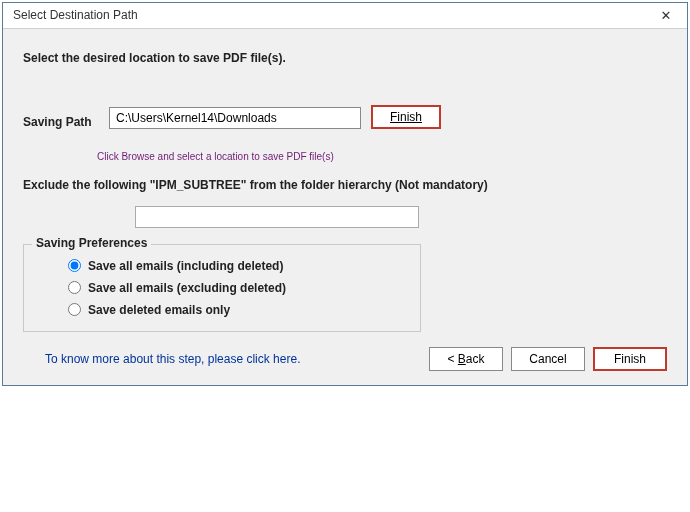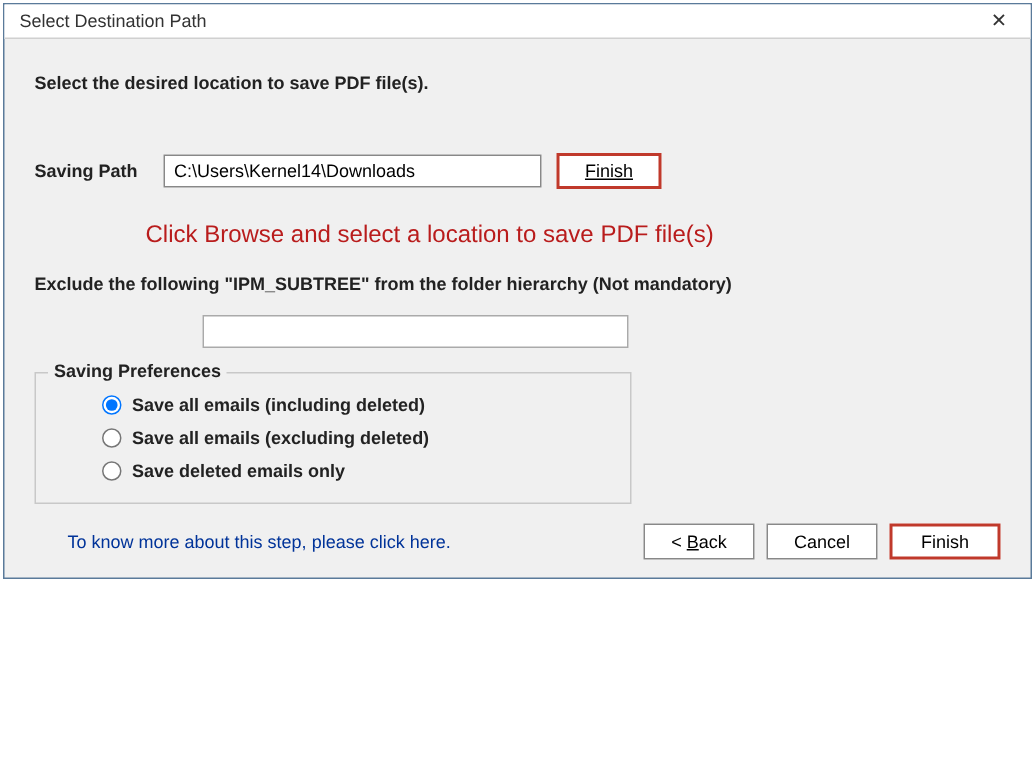--- a/index.html
+++ b/index.html
@@ -49,21 +49,21 @@
       position: relative;
     }
     .instruct {
       font-size: 12px;
       font-weight: bold;
       color: #222;
       margin-bottom: 40px;
     }
     .row {
       display: flex;
-      align-items: center;
+      align-items: flex-end;
       margin-bottom: 22px;
     }
     .label-saving {
       width: 86px;
       font-size: 12px;
       font-weight: bold;
       color: #222;
     }
     .path-input {
       width: 252px;
@@ -80,22 +80,22 @@
       margin-left: 10px;
       background: #fff;
       border: 2px solid #c0392b;
       font-size: 12px;
       text-decoration: underline;
       cursor: pointer;
       font-family: inherit;
     }
     .hint {
       margin-left: 74px;
-      font-size: 16px;
-      color: #b91c1c;
+      font-size: 10px;
+      color: #701a75;
       margin-bottom: 16px;
     }
     .exclude-label {
       font-size: 12px;
       font-weight: bold;
       color: #222;
       margin-bottom: 14px;
     }
     .exclude-input {
       width: 284px;
@@ -121,20 +121,21 @@
       top: -9px;
       left: 8px;
       background: #f0f0f0;
       padding: 0 4px;
       font-size: 12px;
       font-weight: bold;
       color: #222;
     }
     .radio-row {
       display: flex;
+      align-items: center;
       padding: 4px 0 4px 44px;
     }
     .radio-row input[type="radio"] {
       margin-right: 7px;
     }
     .radio-row label {
       font-size: 12px;
       font-weight: bold;
       color: #222;
       cursor: pointer;

